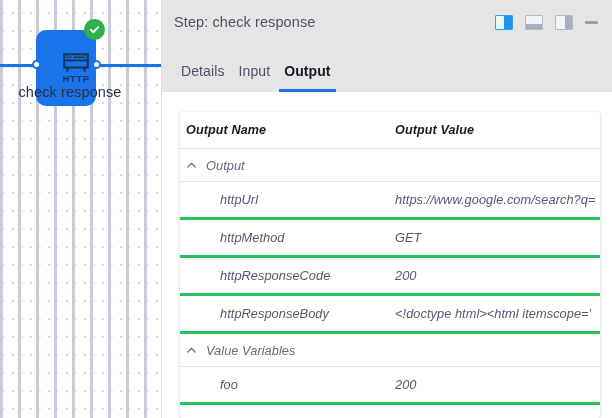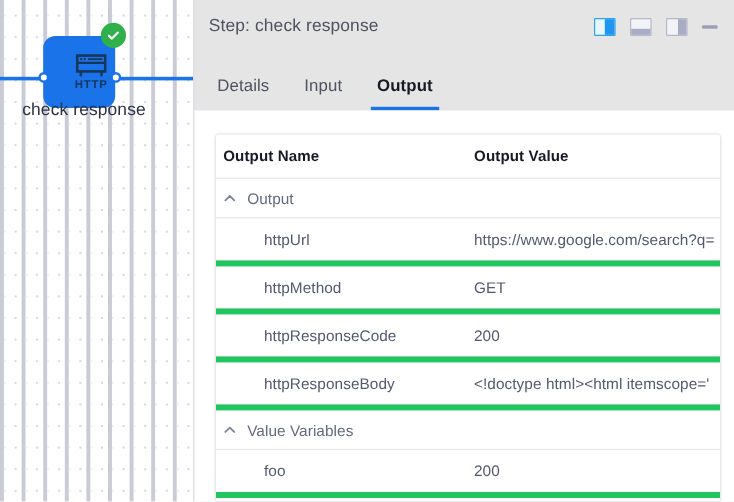--- a/index.html
+++ b/index.html
@@ -38,21 +38,21 @@
     position: absolute;
     left: 0; right: 0;
     top: 64px;
     height: 3px;
     background: #1a73e8;
   }
 
   .node {
     position: absolute;
     left: 36px; top: 30px;
-    width: 60px; height: 60px;
+    width: 60px; height: 76px;
     background: #1a73e8;
     border-radius: 10px;
     display: flex; flex-direction: column;
     align-items: center; justify-content: center;
     gap: 1px;
     z-index: 3;
     padding-left: 20px;
   }
   .node-glyph { width: 26px; height: 20px; display: block; }
   .node-type {
@@ -144,21 +144,21 @@
     width: 13px; height: 3px;
     background: #9aa0b4;
     border-radius: 1px;
     cursor: pointer;
   }
 
   
   .tabs {
     position: relative;
     display: flex; align-items: flex-end;
-    gap: 27px;
+    gap: 12px;
     padding: 0 0 0 18px;
     height: 48px;
     flex: 0 0 auto;
     border-bottom: 1px solid #e2e4ea;
   }
   .tab {
     position: relative;
     font-size: 14px;
     color: #4d5260;
     padding: 0 1px 12px 1px;
@@ -180,38 +180,39 @@
     padding: 20px 12px 0 18px;
     overflow: hidden;
   }
   .table-card {
     width: 100%;
     height: 100%;
     background: #ffffff;
     border-radius: 2px;
     box-shadow: 0 1px 3px rgba(60,64,67,.22), 0 0 2px rgba(60,64,67,.10);
     overflow: hidden;
+    font-style: italic;
   }
   .tbl { width: 100%; border-collapse: collapse; table-layout: fixed; }
   .tbl col.c-name { width: 215px; }
   .tbl th {
     text-align: left;
     font-size: 12.6px;
     font-weight: 700;
     color: #171b26;
     padding: 11px 0 11px 0;
     border-bottom: 1px solid #e4e5ec;
     letter-spacing: .1px;
   }
   .tbl th.h-name  { padding-left: 6px; }
   .tbl td {
     font-size: 12.8px;
     color: #545a6e;
     padding: 10px 0;
-    border-bottom: 5px solid #22c55e;
+    border-bottom: 3px solid #22c55e;
     white-space: nowrap;
     overflow: hidden;
     letter-spacing: .05px;
   }
   tr.group td { border-bottom: none; padding: 9px 0 8px 0; }
   .group-cell { display: flex; align-items: center; gap: 9px; padding-left: 6px; }
   .chev { width: 11px; height: 11px; display: block; cursor: pointer; }
   .group-label { color: #656b7e; font-size: 12.8px; }
   td.k { padding-left: 40px; }
   tr.group + tr td { border-top: 1px solid #e8e9ef; }

